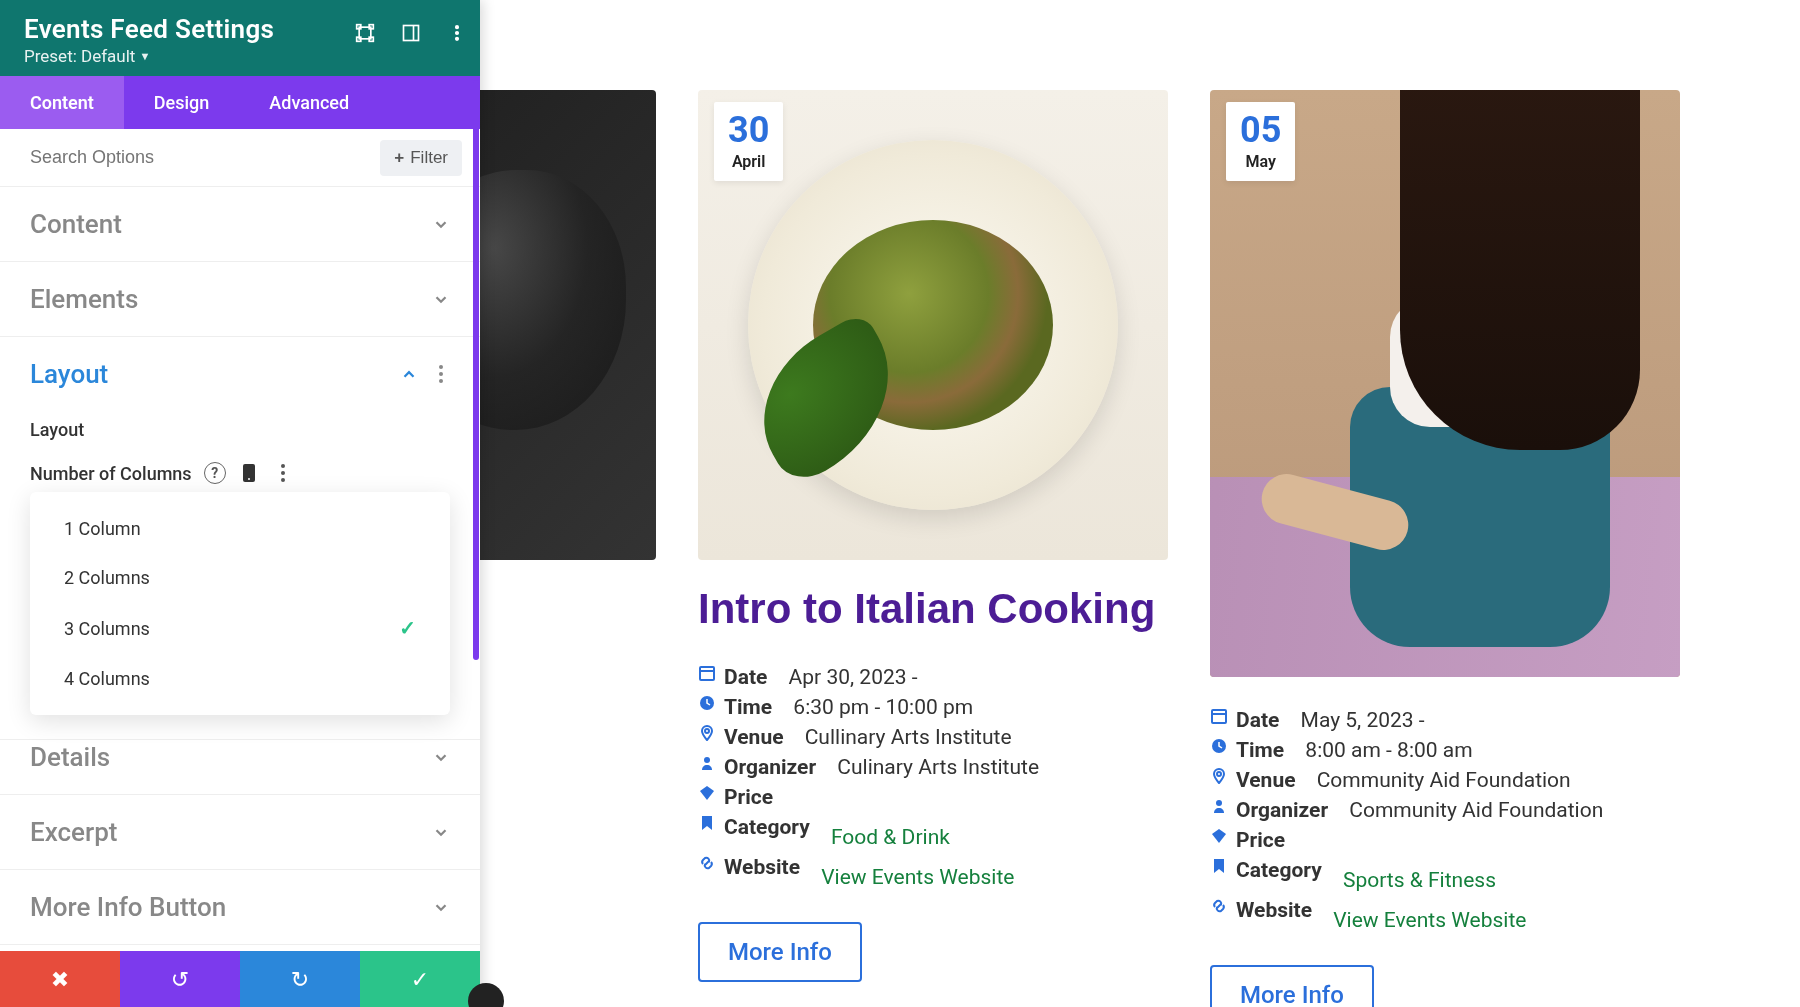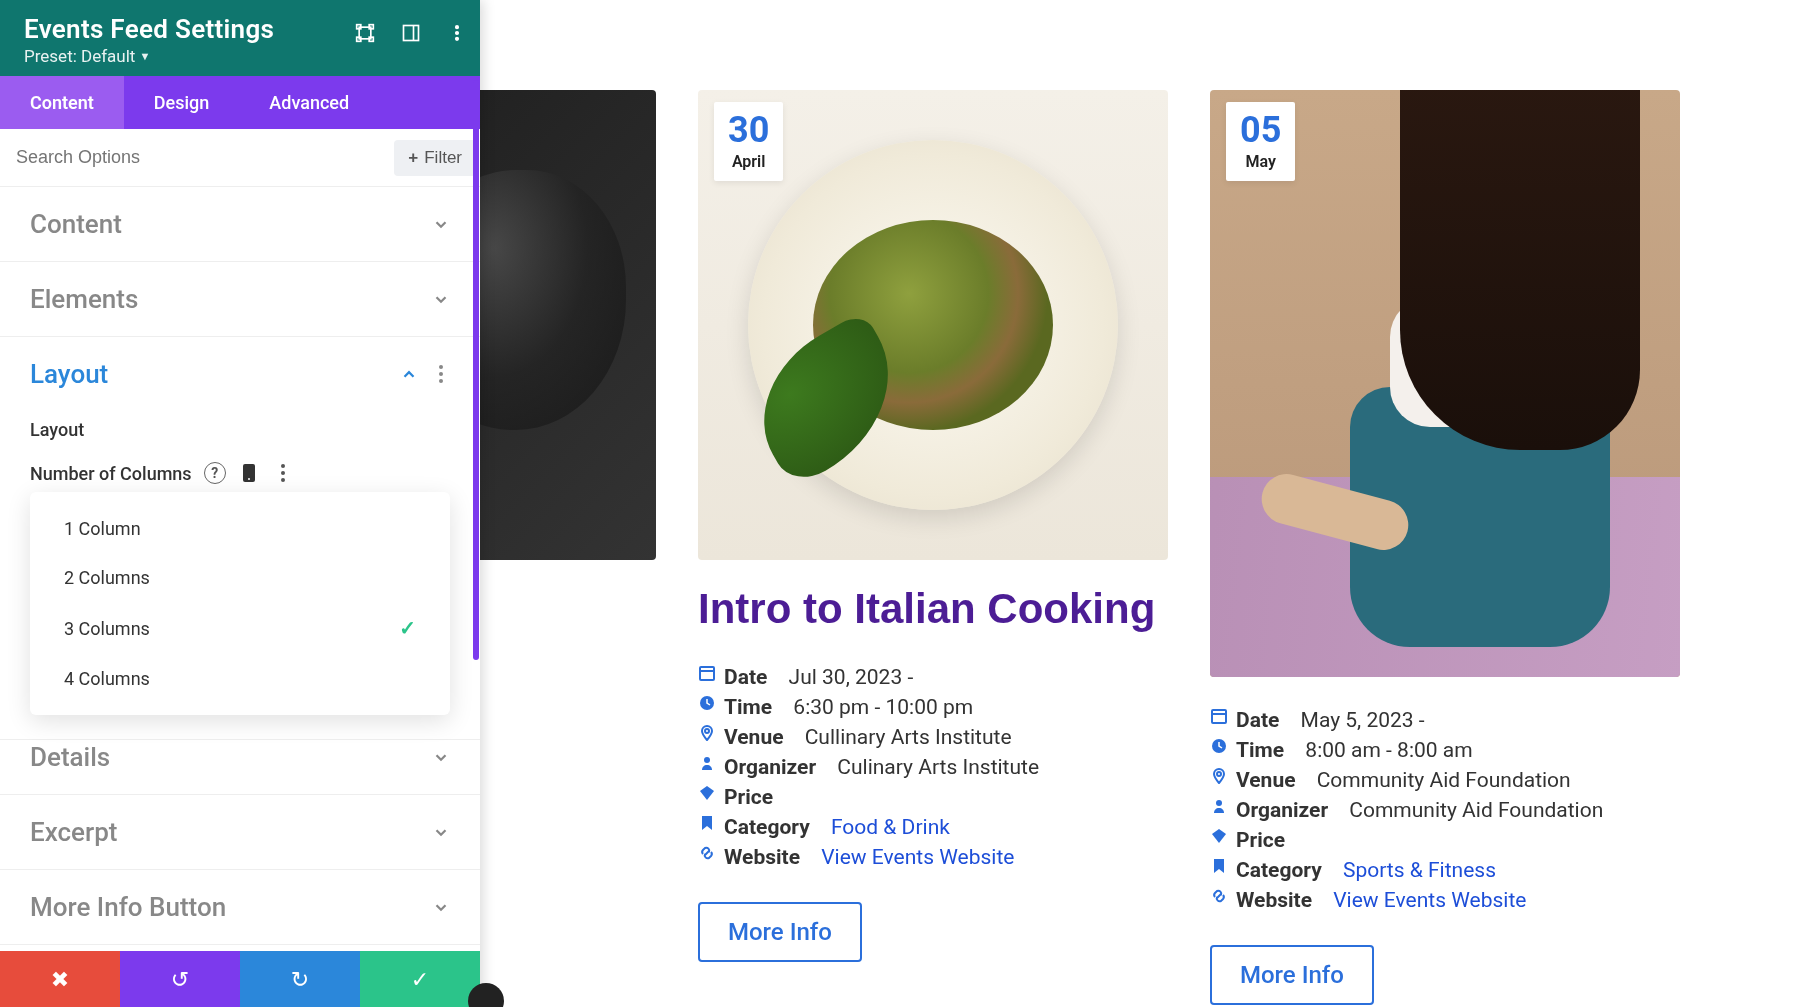--- a/index.html
+++ b/index.html
@@ -14,21 +14,21 @@
 .panel-title { font-size:26px; font-weight:600; letter-spacing:0.3px; }
 .panel-preset { font-size:17px; opacity:0.9; margin-top:2px; display:flex; align-items:center; gap:4px; }
 .panel-header-icons { position:absolute; right:12px; top:22px; display:flex; gap:24px; }
 .hicon { width:22px; height:22px; display:flex; align-items:center; justify-content:center; }
 .hicon svg { width:20px; height:20px; fill:none; stroke:#fff; stroke-width:2; }
 
 .tabs { display:flex; background:#7c3aed; }
 .tab { flex:0 0 auto; padding:16px 30px; color:#fff; font-size:18px; font-weight:500; cursor:pointer; }
 .tab.active { background:#9b5cf0; font-weight:600; }
 
-.search-row { display:flex; align-items:center; padding:10px 4px; border-bottom:1px solid #eee; gap:8px; }
+.search-row { display:flex; align-items:center; padding:10px 18px; border-bottom:1px solid #eee; gap:8px; }
 .search-input { flex:1; border:none; outline:none; font-size:18px; color:#888; padding:8px 12px; background:transparent; }
 .filter-btn { background:#eef0f3; border:none; padding:8px 14px; border-radius:4px; font-size:17px; color:#555; cursor:pointer; display:flex; align-items:center; gap:6px; }
 
 .section { border-bottom:1px solid #eee; }
 .section-head { display:flex; align-items:center; justify-content:space-between; padding:22px 30px; cursor:pointer; }
 .section-title { font-size:26px; font-weight:500; color:#888; }
 .section-title.active { color:#2b87da; }
 .chev { width:18px; height:18px; }
 .chev svg { width:18px; height:18px; stroke:#888; stroke-width:2.5; fill:none; }
 .chev.up svg { stroke:#2b87da; }
@@ -88,21 +88,21 @@
 .date-day { font-size:36px; font-weight:700; color:#2b6fdb; line-height:1;}
 .date-month { font-size:16px; font-weight:600; color:#222; margin-top:4px;}
 
 .card-title { font-size:40px; font-weight:700; color:#4c1d95; margin-top:24px; line-height:1.2; font-family:"Segoe UI",Arial,sans-serif;}
 .card-title.big { font-size:42px; }
 .details { margin-top:28px; }
 .drow { display:flex; align-items:flex-start; gap:8px; font-size:21px; color:#333; padding:3px 0; }
 .drow .dicon { width:18px; flex:0 0 18px; display:flex; justify-content:center; }
 .drow .dicon svg { width:16px;height:16px; }
 .drow b { font-weight:700; }
-.drow .linkv { color:#1d4ed8; }
+.drow .linkv { color:#15803d;margin-top:10px; }
 .more-info { margin-top:30px; display:inline-block; border:2px solid #2b6fdb; color:#2b6fdb; font-size:24px; font-weight:500; padding:14px 28px; border-radius:4px; cursor:pointer; }
 
 
 .ic-blue { fill:#2b6fdb; }
 .ic-stroke-blue { stroke:#2b6fdb; fill:none; stroke-width:2; }
 </style>
 </head>
 <body>
 
 <div class="content">
@@ -124,21 +124,21 @@
           <div class="date-month">April</div>
         </div>
       </div>
       <div class="card-title big">Intro to Italian Cooking</div>
       <div class="details">
         <div class="drow"><span class="dicon">
               <svg viewBox="0 0 16 16">
                 <rect x="1" y="2" width="14" height="13" rx="1" class="ic-stroke-blue"></rect>
                 <line x1="1" y1="6" x2="15" y2="6" class="ic-stroke-blue"></line>
               </svg>
-            </span><b>Date</b>&nbsp;<span>Jul 30, 2023 -</span></div>
+            </span><b>Date</b>&nbsp;<span>Apr 30, 2023 -</span></div>
         <div class="drow"><span class="dicon">
               <svg viewBox="0 0 16 16">
                 <circle cx="8" cy="8" r="7" class="ic-blue"></circle>
                 <path d="M8 4v4l3 2" stroke="#fff" stroke-width="1.5" fill="none"></path>
               </svg>
             </span><b>Time</b>&nbsp;<span>6:30 pm - 10:00 pm</span></div>
         <div class="drow"><span class="dicon">
               <svg viewBox="0 0 16 16">
                 <path d="M8 1a5 5 0 0 1 5 5c0 3-5 9-5 9S3 9 3 6a5 5 0 0 1 5-5z" class="ic-stroke-blue"></path>
                 <circle cx="8" cy="6" r="2" class="ic-stroke-blue"></circle>

